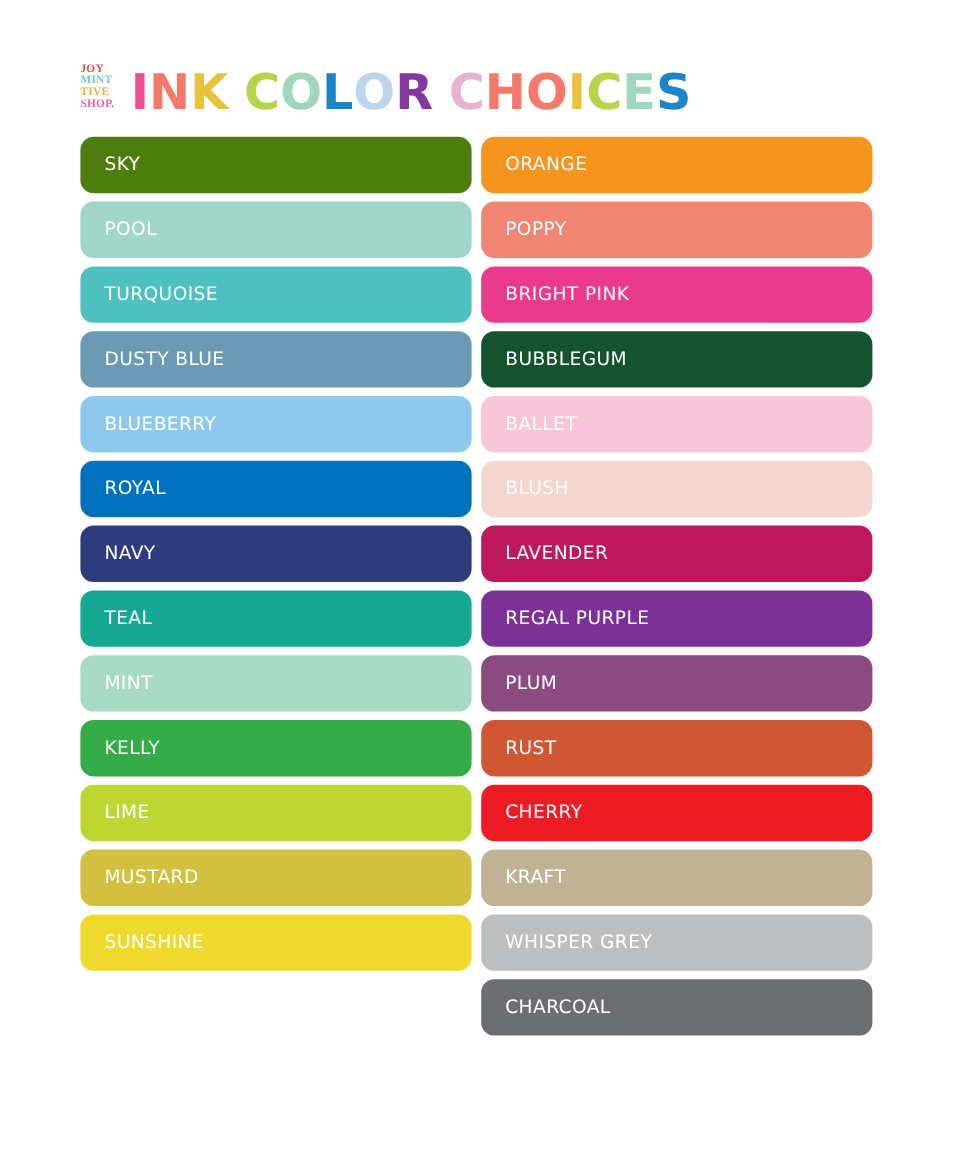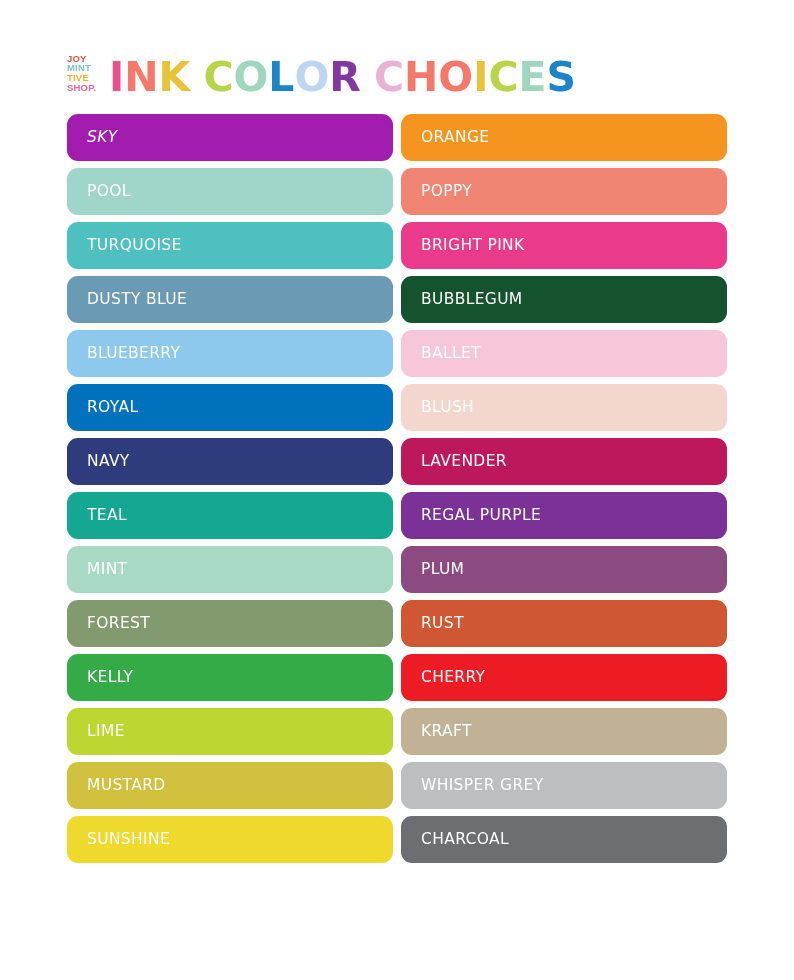--- a/index.html
+++ b/index.html
@@ -39,21 +39,21 @@
     height: 42px;
     display: flex;
     flex-direction: column;
     justify-content: center;
     align-items: flex-start;
     margin-right: 6px;
     margin-bottom: 2px;
     line-height: 1.02;
   }
   .brand-line {
-    font-family: Liberation Sans, sans-serif;
+    font-family: Liberation Serif, serif;
     font-weight: bold;
     font-size: 9.5px;
     letter-spacing: 0.2px;
     white-space: nowrap;
   }
 
   .title {
     display: flex;
     align-items: baseline;
     white-space: nowrap;
@@ -132,21 +132,21 @@
         <span class="title-letter" style="color: rgb(244, 121, 107);">O</span>
         <span class="title-letter" style="color: rgb(232, 195, 58);">I</span>
         <span class="title-letter" style="color: rgb(183, 212, 74);">C</span>
         <span class="title-letter" style="color: rgb(158, 215, 189);">E</span>
         <span class="title-letter" style="color: rgb(27, 133, 200);">S</span>
       </div>
   </div>
 
   <div class="grid">
     <div class="column">
-        <div class="swatch" style="background: #a21caf; font-style: italic;">
+        <div class="swatch" style="background: #4d7c0f;">
           <span class="swatch-label" style="color: rgb(255, 255, 255);">SKY</span>
         </div>
         <div class="swatch" style="background: rgb(159, 214, 201);">
           <span class="swatch-label" style="color: rgb(255, 255, 255);">POOL</span>
         </div>
         <div class="swatch" style="background: rgb(79, 192, 192);">
           <span class="swatch-label" style="color: rgb(255, 255, 255);">TURQUOISE</span>
         </div>
         <div class="swatch" style="background: rgb(107, 154, 180);">
           <span class="swatch-label" style="color: rgb(255, 255, 255);">DUSTY BLUE</span>
@@ -158,23 +158,20 @@
           <span class="swatch-label" style="color: rgb(255, 255, 255);">ROYAL</span>
         </div>
         <div class="swatch" style="background: rgb(46, 59, 124);">
           <span class="swatch-label" style="color: rgb(255, 255, 255);">NAVY</span>
         </div>
         <div class="swatch" style="background: rgb(20, 168, 147);">
           <span class="swatch-label" style="color: rgb(255, 255, 255);">TEAL</span>
         </div>
         <div class="swatch" style="background: rgb(167, 217, 196);">
           <span class="swatch-label" style="color: rgb(255, 255, 255);">MINT</span>
-        </div>
-        <div class="swatch" style="background: rgb(131, 153, 110);">
-          <span class="swatch-label" style="color: rgb(255, 255, 255);">FOREST</span>
         </div>
         <div class="swatch" style="background: rgb(53, 171, 72);">
           <span class="swatch-label" style="color: rgb(255, 255, 255);">KELLY</span>
         </div>
         <div class="swatch" style="background: rgb(189, 214, 49);">
           <span class="swatch-label" style="color: rgb(255, 255, 255);">LIME</span>
         </div>
         <div class="swatch" style="background: rgb(210, 193, 62);">
           <span class="swatch-label" style="color: rgb(255, 255, 255);">MUSTARD</span>
         </div>

